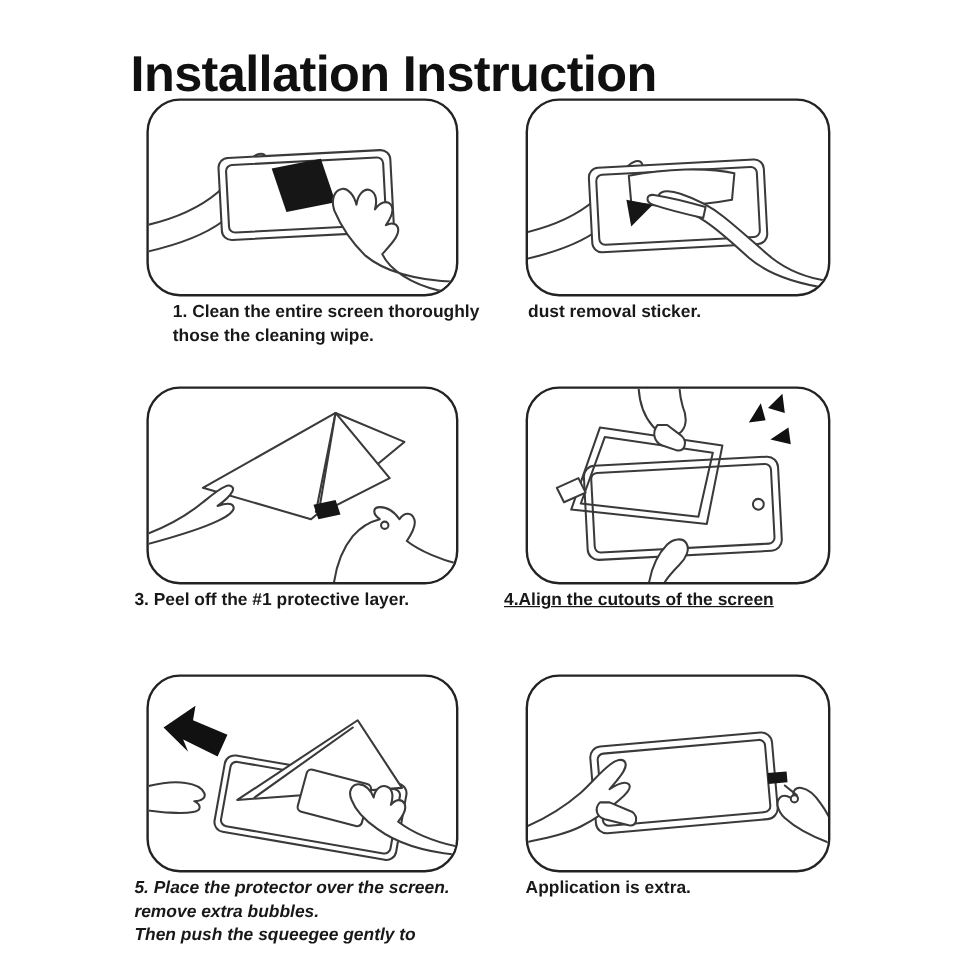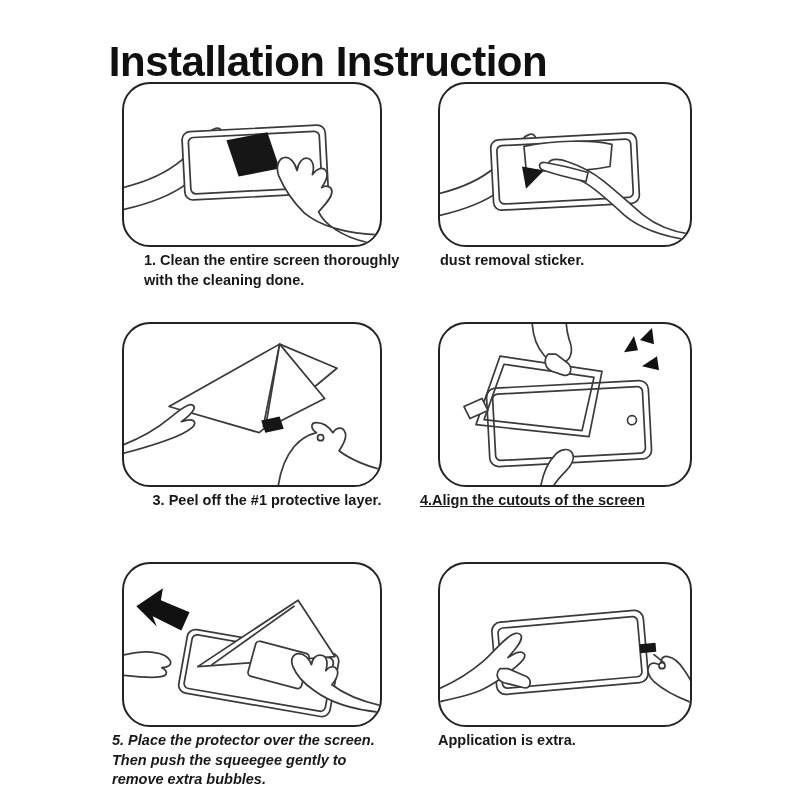--- a/index.html
+++ b/index.html
@@ -24,21 +24,21 @@
   .p3{left:122px;top:322px;width:256px;height:161px;}
   .p4{left:438px;top:322px;width:250px;height:161px;}
   .p5{left:122px;top:562px;width:256px;height:161px;}
   .p6{left:438px;top:562px;width:250px;height:161px;}
   .caption{
     position:absolute;width:310px;
     font-size:14.5px;font-weight:bold;color:#181818;line-height:19.5px;
   }
   .c1{left:100px;top:251px;margin-left:44px;}
   .c2{left:440px;top:251px;}
-  .c3{left:112px;top:491px;text-align:center;}
+  .c3{left:112px;top:491px;}
   .c4{left:420px;top:491px;text-decoration:underline;}
   .c5{left:112px;top:731px;font-style:italic;}
   .c6{left:438px;top:731px;}
 </style>
 </head>
 <body>
 
 <h1 class="title">Installation Instruction</h1>
 
 <div class="panel p1">
@@ -139,31 +139,31 @@
       <path fill="#fff" d="M 60 104 C 55 109 57 116 64 118 L 84 123 C 91 124 92 116 87 112 L 68 104 Z"></path>
       <path fill="#fff" d="M 258 140 C 240 134 224 126 214 117 C 208 111 206 104 210 100 C 213 97 219 99 223 103 C 219 96 222 91 228 92 C 234 93 240 99 244 105 C 250 113 256 126 258 132 Z"></path>
       <line x1="214" y1="90" x2="224" y2="98"></line>
       <circle cx="222" cy="101" r="3" fill="#fff"></circle>
     </g>
   </svg>
 </div>
 
 <div class="caption c1">
   <div>1. Clean the entire screen thoroughly</div>
-  <div>with the cleaning done.</div>
+  <div>those the cleaning wipe.</div>
 </div>
 <div class="caption c2">
   <div>dust removal sticker.</div>
 </div>
 <div class="caption c3">
   <div>3. Peel off the #1 protective layer.</div>
 </div>
 <div class="caption c4">
   <div>4.Align the cutouts of the screen</div>
 </div>
 <div class="caption c5">
   <div>5. Place the protector over the screen.</div>
+  <div>remove extra bubbles.</div>
   <div>Then push the squeegee gently to</div>
-  <div>remove extra bubbles.</div>
 </div>
 <div class="caption c6">
   <div>Application is extra.</div>
 </div>
 
 </body></html>

